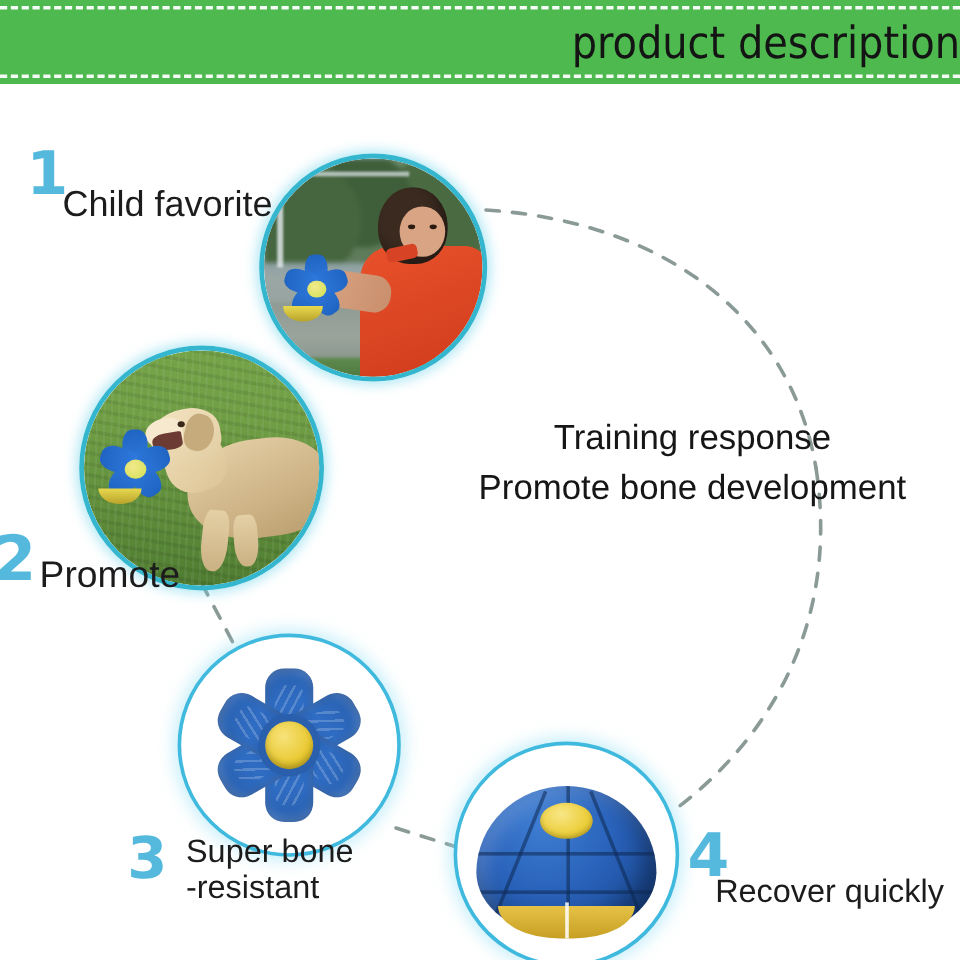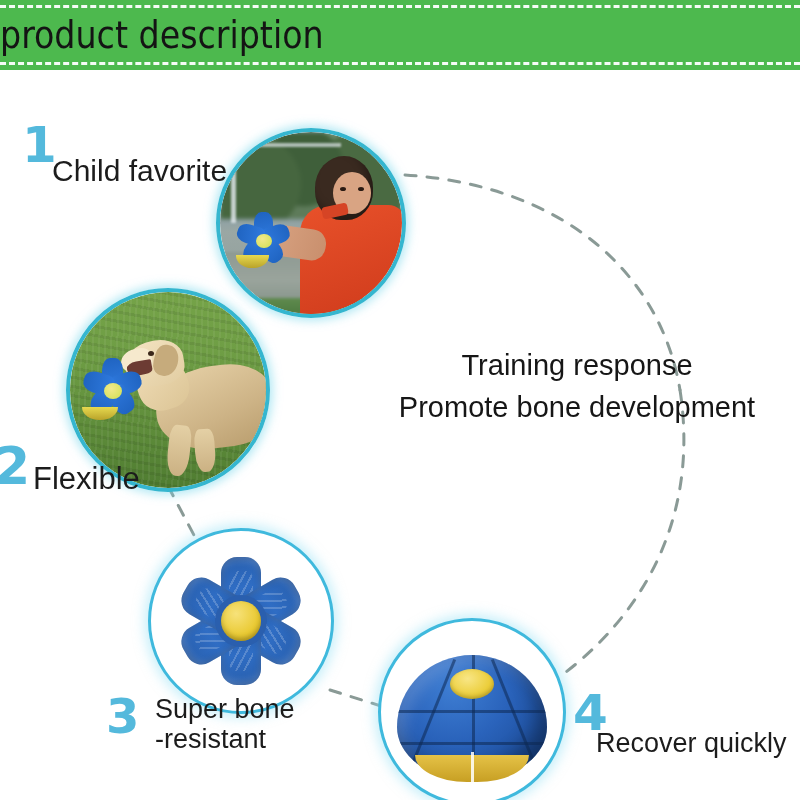--- a/index.html
+++ b/index.html
@@ -17,21 +17,21 @@
   }
 
   
   #header-banner {
     position: absolute;
     left: 0; top: 0;
     width: 800px; height: 70px;
     background: #4db94e;
     display: flex;
     align-items: center;
-    justify-content: flex-start;
+    justify-content: flex-end;
   }
   #header-banner .dash-line {
     position: absolute;
     left: 0; width: 800px; height: 0;
     border-top: 3px dashed #ffffff;
     opacity: 0.95;
   }
   #header-banner .dash-top { top: 5px; }
   #header-banner .dash-bottom { bottom: 5px; }
   #header-title {
@@ -482,21 +482,21 @@
         <div class="ball-base"></div>
         <div class="ball-base-split"></div>
       </div>
     </div>
   </div>
 
   <div class="num" id="num-1">1</div>
   <div class="caption" id="cap-1">Child favorite</div>
 
   <div class="num" id="num-2">2</div>
-  <div class="caption" id="cap-2">Flexible</div>
+  <div class="caption" id="cap-2">Promote</div>
 
   <div class="num" id="num-3">3</div>
   <div class="caption" id="cap-3">Super bone
 -resistant</div>
 
   <div class="num" id="num-4">4</div>
   <div class="caption" id="cap-4">Recover quickly</div>
 
   <div id="center-text">
     <div>Training response</div>

